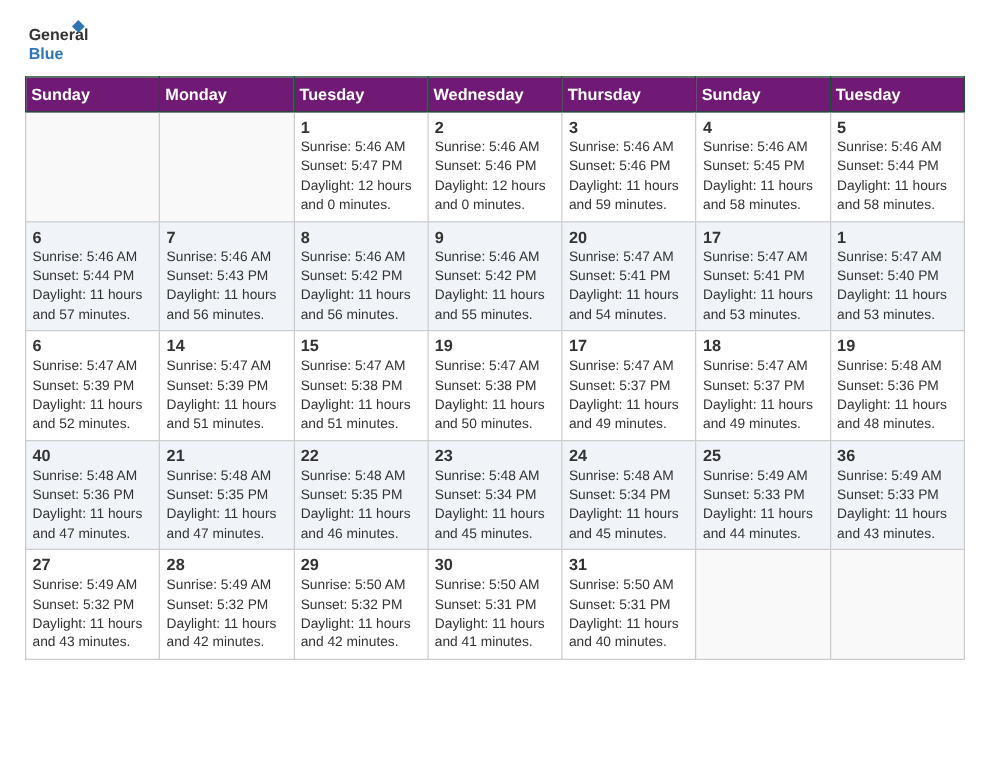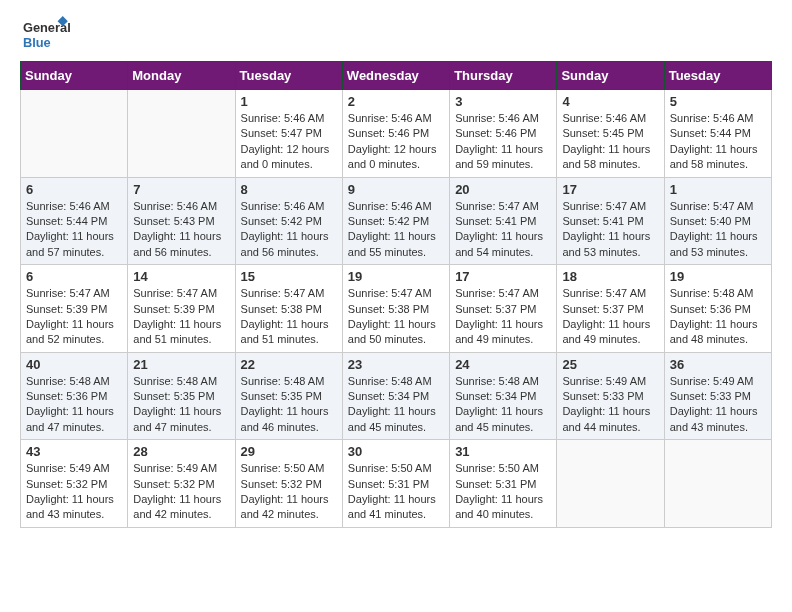--- a/index.html
+++ b/index.html
@@ -230,21 +230,21 @@
             <span class="day-number">25</span>
             <div class="day-info">Sunrise: 5:49 AM<br>Sunset: 5:33 PM<br>Daylight: 11 hours and 44 minutes.</div>
           </td>
           <td>
             <span class="day-number">36</span>
             <div class="day-info">Sunrise: 5:49 AM<br>Sunset: 5:33 PM<br>Daylight: 11 hours and 43 minutes.</div>
           </td>
         </tr>
         <tr>
           <td>
-            <span class="day-number">43</span>
+            <span class="day-number">27</span>
             <div class="day-info">Sunrise: 5:49 AM<br>Sunset: 5:32 PM<br>Daylight: 11 hours and 43 minutes.</div>
           </td>
           <td>
             <span class="day-number">28</span>
             <div class="day-info">Sunrise: 5:49 AM<br>Sunset: 5:32 PM<br>Daylight: 11 hours and 42 minutes.</div>
           </td>
           <td>
             <span class="day-number">29</span>
             <div class="day-info">Sunrise: 5:50 AM<br>Sunset: 5:32 PM<br>Daylight: 11 hours and 42 minutes.</div>
           </td>

